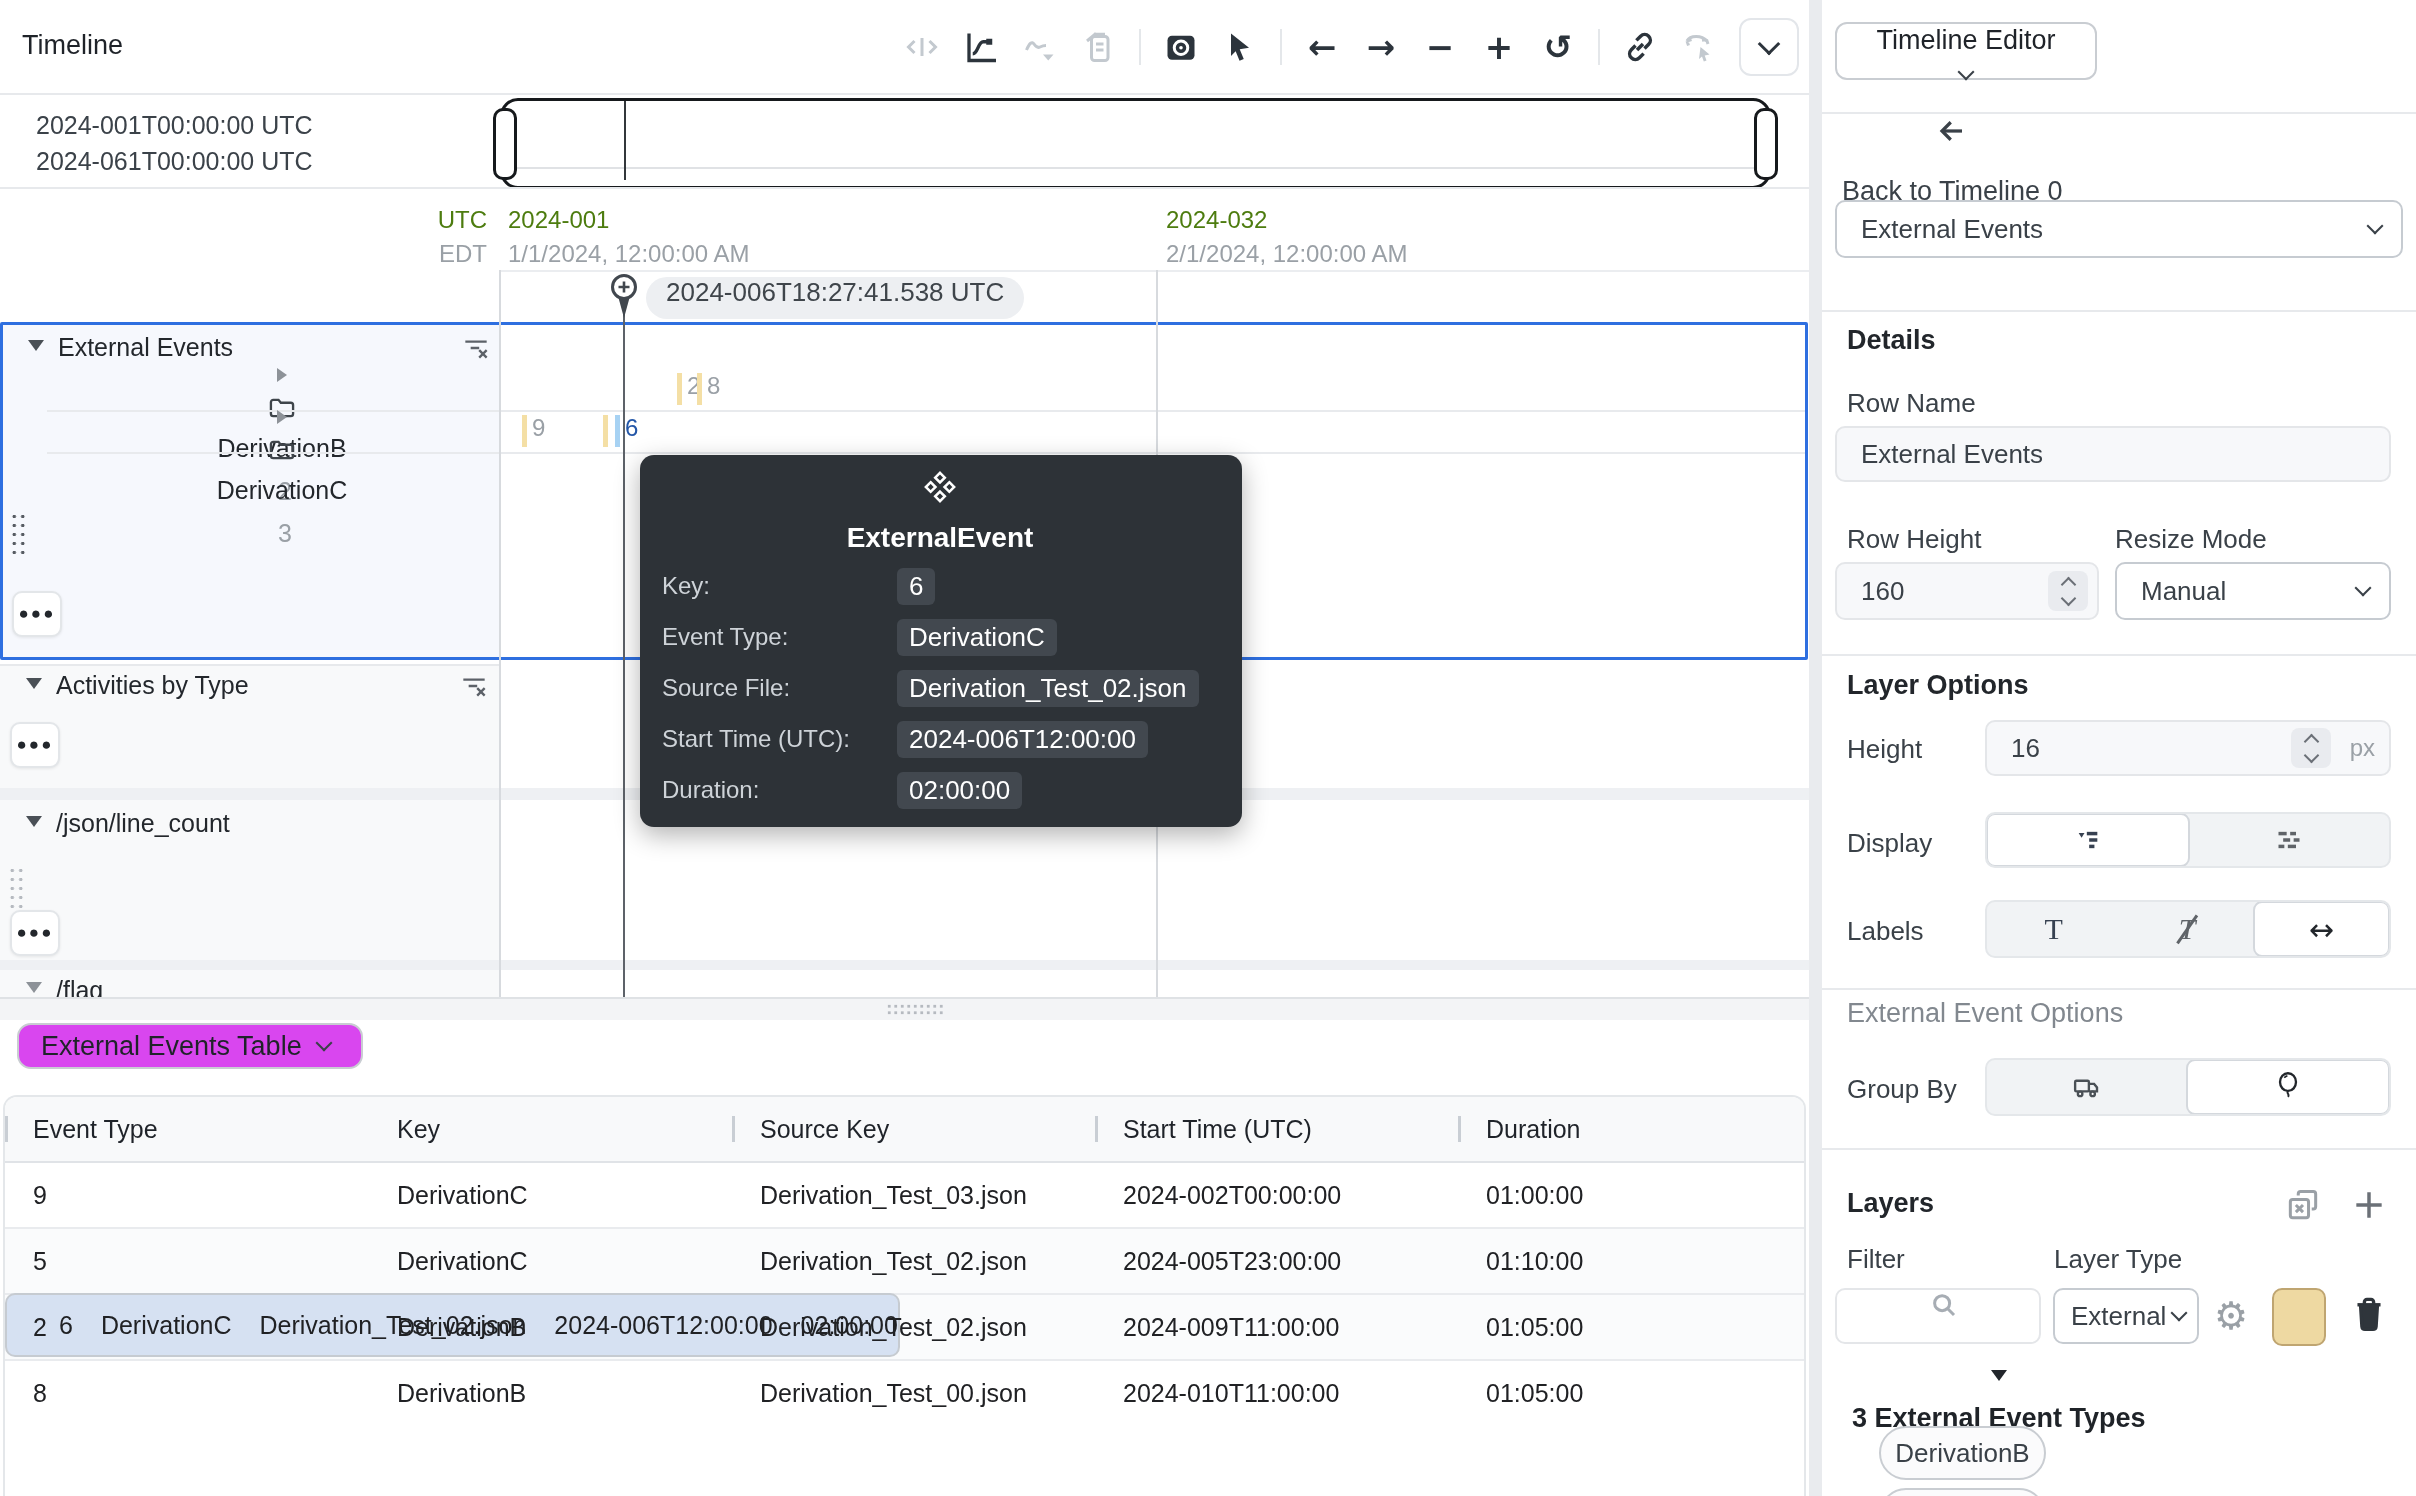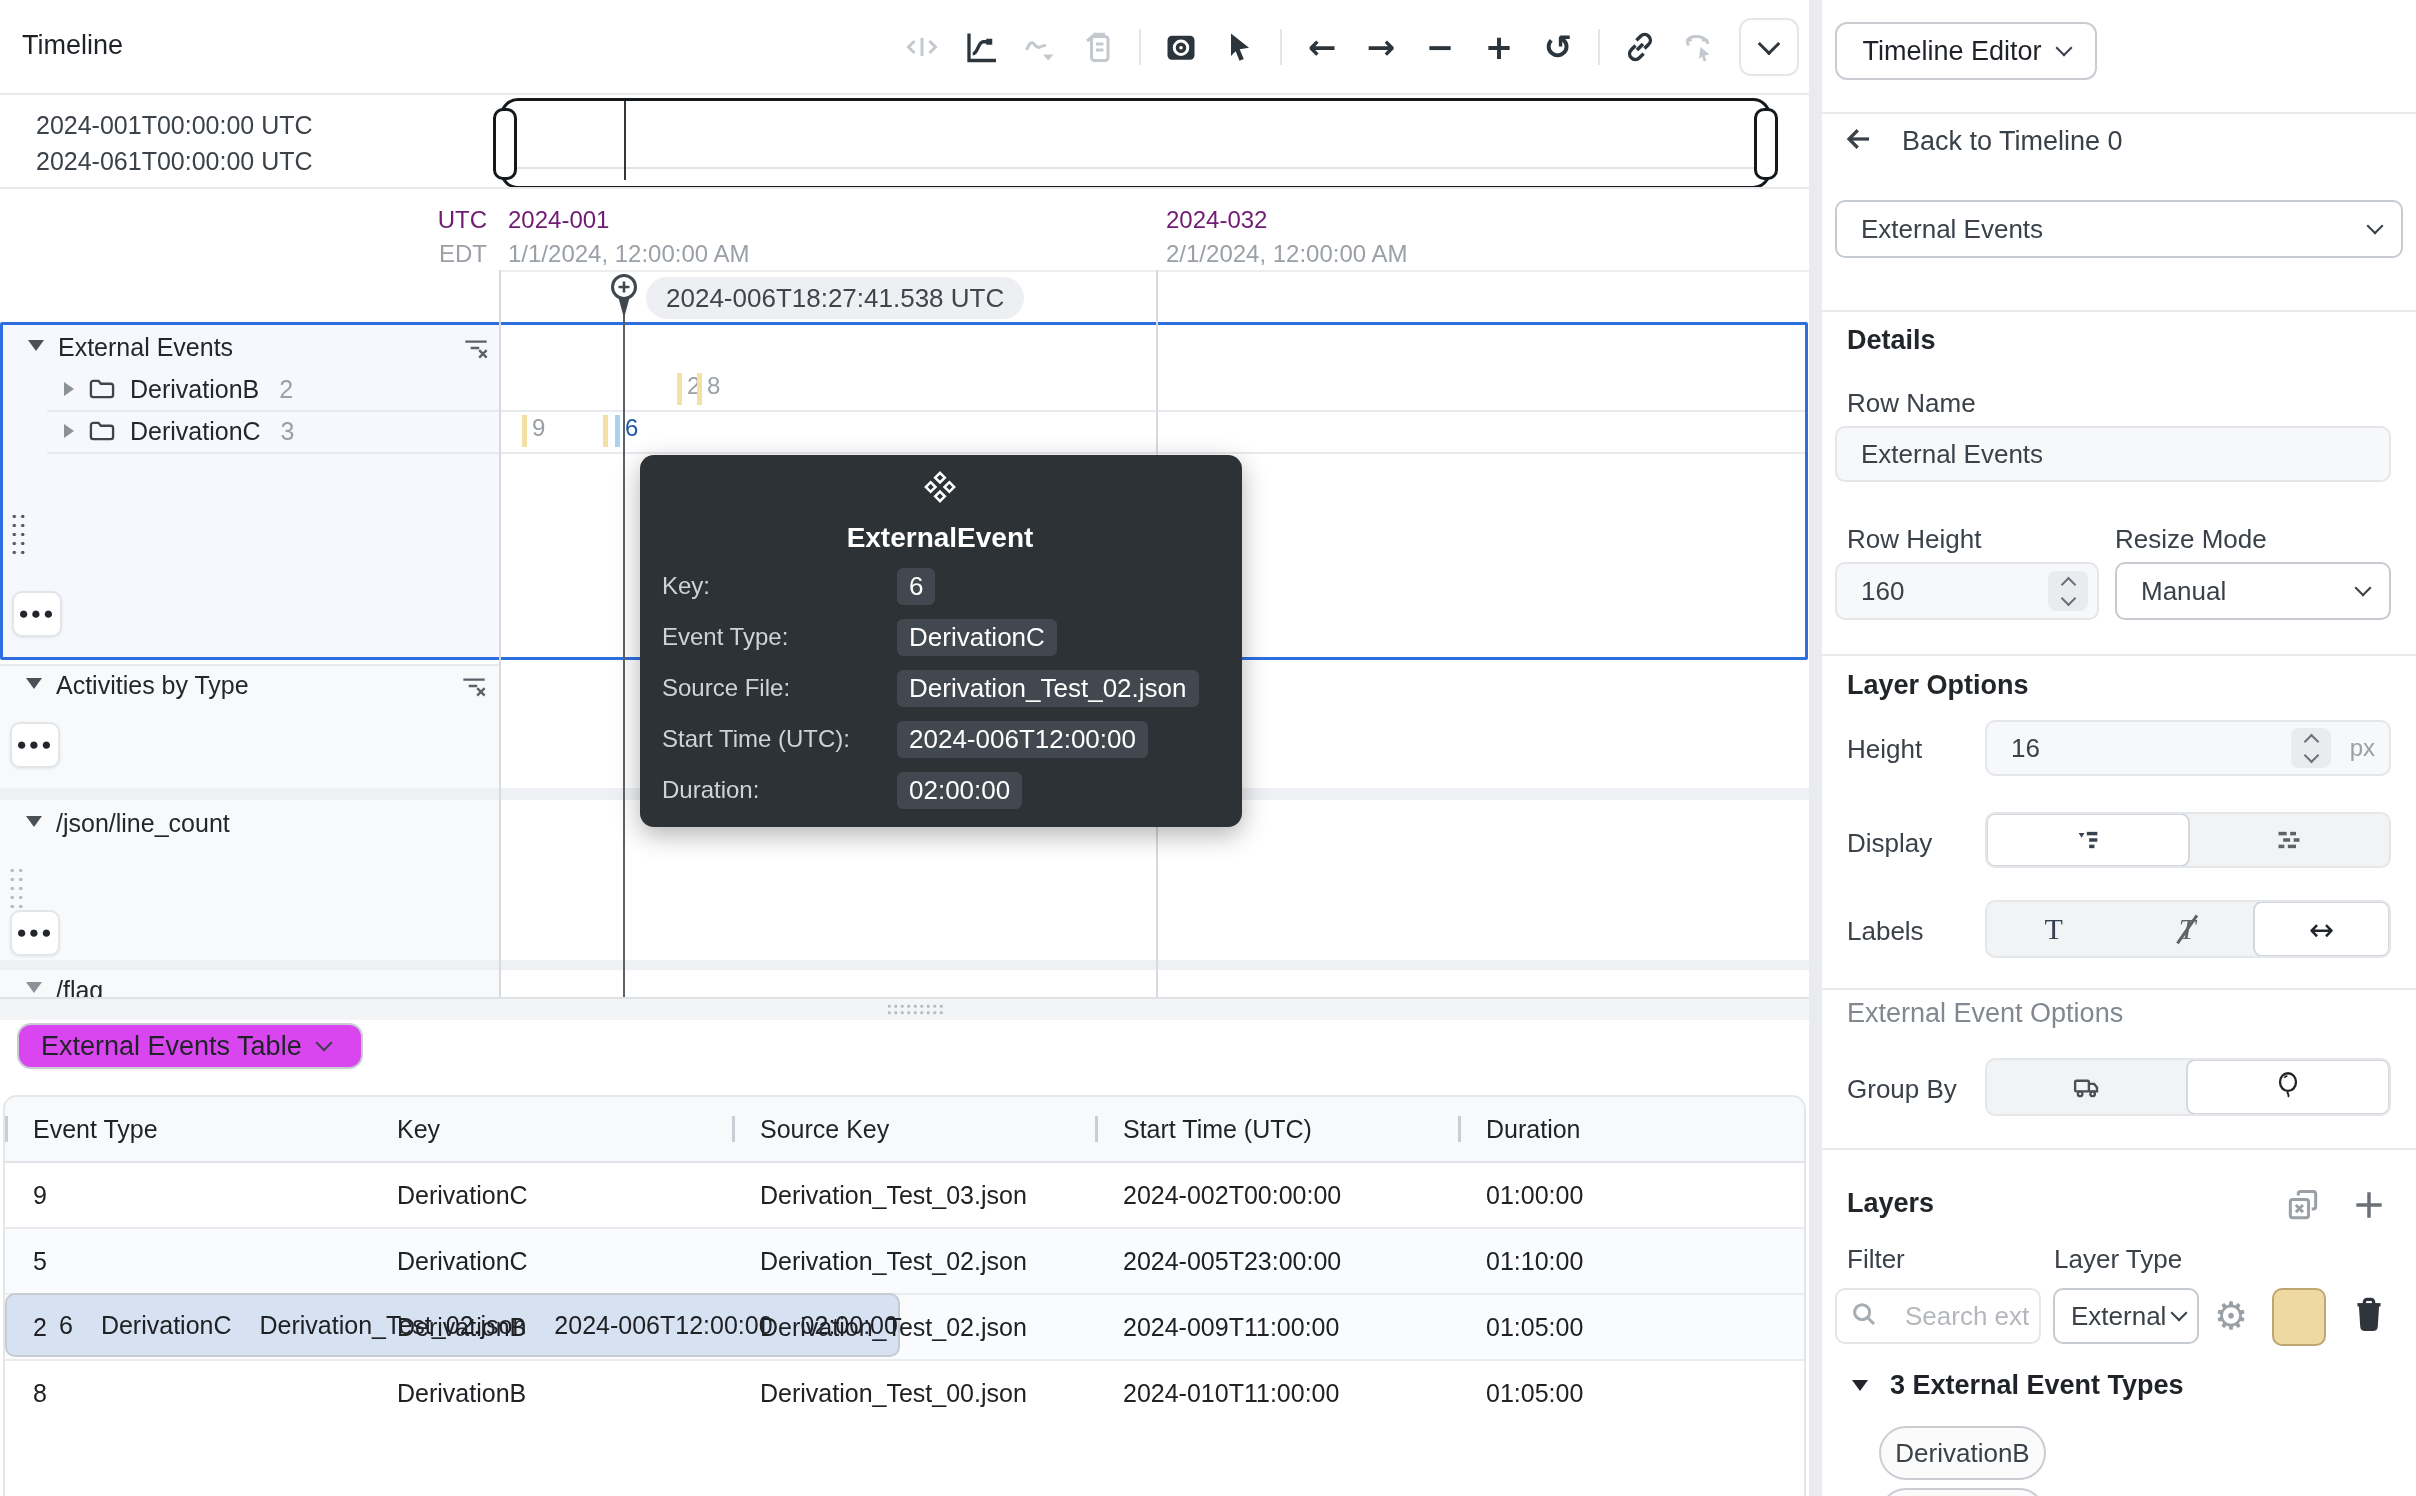--- a/index.html
+++ b/index.html
@@ -1,39 +1,39 @@
 <!DOCTYPE html>
 <html><head>
 <meta charset="utf-8">
 <style>
   html,body{margin:0;padding:0;background:#fff;}
   #app{position:relative;width:2416px;height:1496px;overflow:hidden;background:#fff;
        font-family:"Liberation Sans","DejaVu Sans",sans-serif;color:#1f2329;}
-  .abs{position:absolute;}
+  .abs{position:absolute;flex-direction:column;}
   .hline{position:absolute;height:2px;background:#e7e9ec;}
   .vline{position:absolute;width:2px;background:#d7dade;}
   
   #toolbar{position:absolute;left:0;top:0;width:1809px;height:93px;border-bottom:2px solid #e7e9ec;background:#fff;}
   #tl-title{position:absolute;left:22px;top:30px;font-size:27px;font-weight:500;color:#1f2329;}
   #tb-icons{position:absolute;right:10px;top:0;height:93px;display:flex;align-items:center;gap:21px;}
   .tbi{width:38px;height:38px;display:flex;align-items:center;justify-content:center;cursor:pointer;}
   .tbi svg{display:block;}
   .tbi.glyph{font-size:34px;font-weight:bold;color:#2c343c;font-family:"DejaVu Sans",sans-serif;}
   .tbi.dis{color:#c3c9cf;}
   .tbsep{width:2px;height:36px;background:#e4e7ea;}
   .tb-dd{width:56px;height:54px;border:2px solid #e3e6ea;border-radius:12px;display:flex;align-items:center;justify-content:center;cursor:pointer;}
   .chev{width:13px;height:13px;border-right:3.2px solid #2c343c;border-bottom:3.2px solid #2c343c;transform:rotate(45deg);margin-top:-6px;}
   .chev.sm{width:10px;height:10px;border-width:2.6px;}
   .chev.gray{border-color:#3a4148;}
   
   #ovr-lbl1,#ovr-lbl2{position:absolute;left:36px;font-size:25px;color:#3b4249;}
   #brush{position:absolute;left:500px;top:98px;width:1265px;height:85px;border:3px solid #16191c;border-radius:18px;background:#fff;cursor:ew-resize;}
   .bhandle{position:absolute;top:50%;width:18px;height:66px;transform:translateY(-50%);background:#fff;border:3px solid #16191c;border-radius:10px;cursor:ew-resize;}
   
-  .axis-utc{font-size:24px;color:#701a75;}
+  .axis-utc{font-size:24px;color:#4d7c0f;}
   .axis-loc{font-size:24px;color:#9aa0a6;}
   
   .track-name{font-size:25px;color:#23272c;}
   .count{font-size:25px;color:#9aa0a6;}
   .tri-down{width:0;height:0;border-left:8px solid transparent;border-right:8px solid transparent;border-top:11px solid #4a5056;}
   .tri-right{width:0;height:0;border-top:7px solid transparent;border-bottom:7px solid transparent;border-left:10px solid #8d9298;}
   .more-btn{position:absolute;width:46px;height:42px;background:#fff;border:2px solid #e3e6e9;border-radius:10px;
             box-shadow:0 1px 3px rgba(0,0,0,.08);display:flex;align-items:center;justify-content:center;
             font-size:17px;letter-spacing:2px;color:#23272c;cursor:pointer;}
   .grip-v{position:absolute;width:17px;height:46px;cursor:grab;

